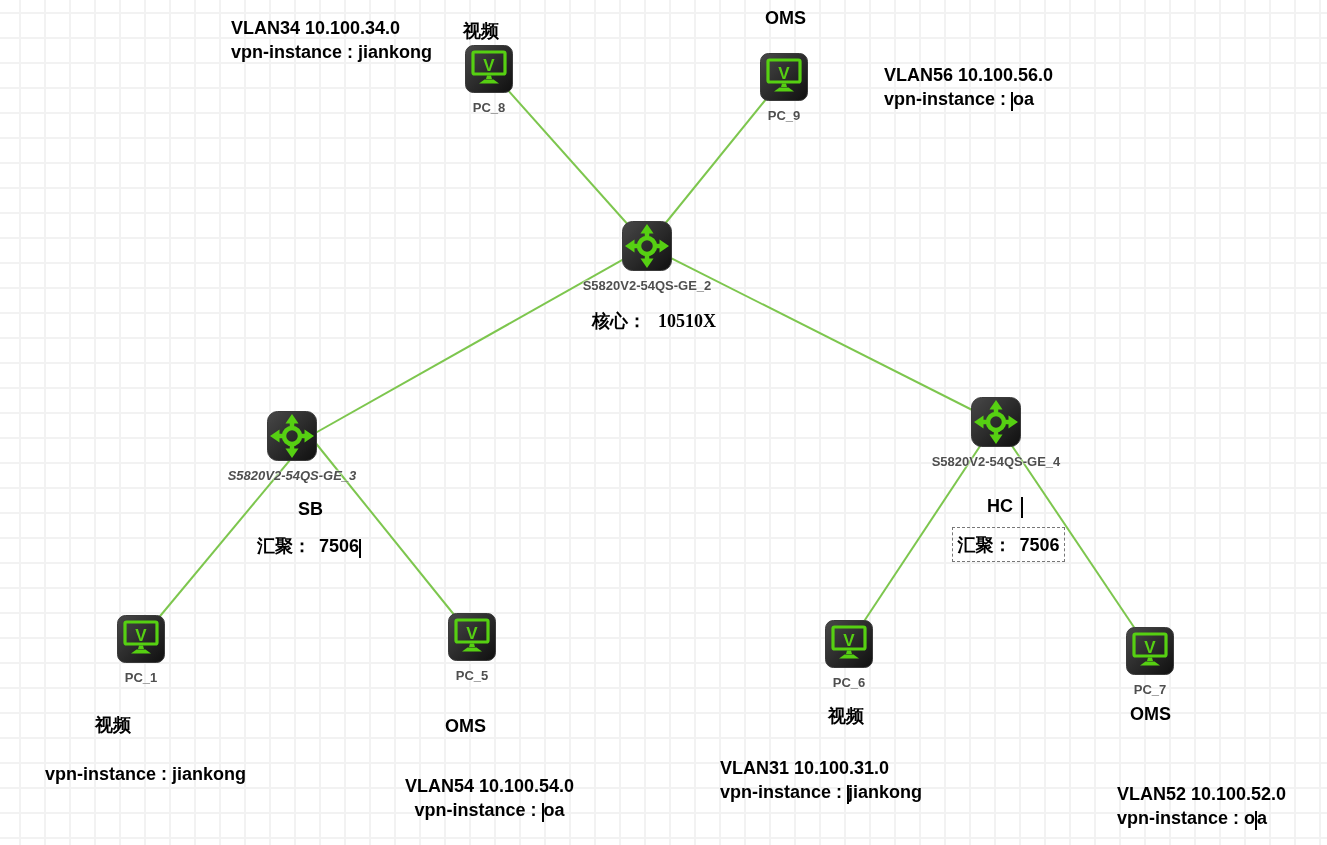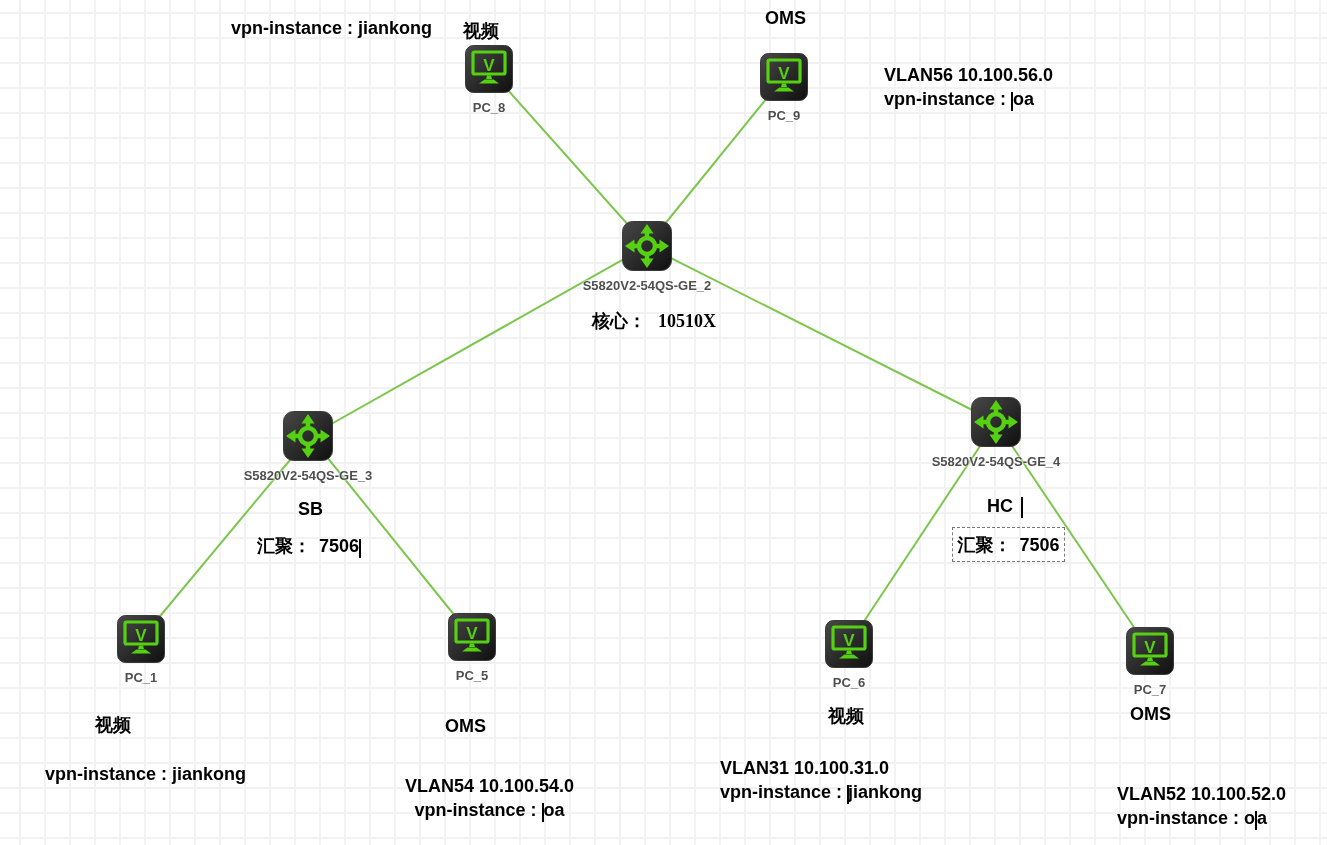--- a/index.html
+++ b/index.html
@@ -94,21 +94,21 @@
       <line x1="25" y1="33" x2="25" y2="39" stroke="#56d012" stroke-width="4.5"></line>
       <polygon points="25,47 18.5,37.5 31.5,37.5" fill="#56d012"></polygon>
       <line x1="17" y1="25" x2="11" y2="25" stroke="#56d012" stroke-width="4.5"></line>
       <polygon points="3,25 12.5,18.5 12.5,31.5" fill="#56d012"></polygon>
       <line x1="33" y1="25" x2="39" y2="25" stroke="#56d012" stroke-width="4.5"></line>
       <polygon points="47,25 37.5,18.5 37.5,31.5" fill="#56d012"></polygon>
     </svg></span>
     <span class="dev-label">S5820V2-54QS-GE_2</span>
   </div>
 
-  <div class="node" style="left:283px;top:411px;width:50px;">
+  <div class="node" style="left:267px;top:411px;width:50px;font-style:italic;">
     <span><svg width="50" height="50" viewBox="0 0 50 50">
       <rect x="0.5" y="0.5" width="49" height="49" rx="10" fill="url(#gradNode)" stroke="#3a3a3a"></rect>
       <circle cx="25" cy="25" r="8" fill="none" stroke="#56d012" stroke-width="4.5"></circle>
       <line x1="25" y1="17" x2="25" y2="11" stroke="#56d012" stroke-width="4.5"></line>
       <polygon points="25,3 18.5,12.5 31.5,12.5" fill="#56d012"></polygon>
       <line x1="25" y1="33" x2="25" y2="39" stroke="#56d012" stroke-width="4.5"></line>
       <polygon points="25,47 18.5,37.5 31.5,37.5" fill="#56d012"></polygon>
       <line x1="17" y1="25" x2="11" y2="25" stroke="#56d012" stroke-width="4.5"></line>
       <polygon points="3,25 12.5,18.5 12.5,31.5" fill="#56d012"></polygon>
       <line x1="33" y1="25" x2="39" y2="25" stroke="#56d012" stroke-width="4.5"></line>
@@ -171,20 +171,21 @@
       <rect x="0.5" y="0.5" width="47" height="47" rx="8" fill="url(#gradNode)" stroke="#3a3a3a"></rect>
       <rect x="8" y="7" width="32" height="22" rx="1.5" fill="none" stroke="#56d012" stroke-width="3.2"></rect>
       <text x="24" y="26" text-anchor="middle" font-size="17" font-weight="bold" fill="#56d012" font-family="Liberation Sans, sans-serif">V</text>
       <polygon points="22,30.5 26,30.5 27,34 21,34" fill="#56d012"></polygon>
       <polygon points="14,38.5 34,38.5 28.5,34.5 19.5,34.5" fill="#56d012"></polygon>
     </svg></span>
     <span class="dev-label">PC_7</span>
   </div>
 
   <div class="ann" style="left:231px;top:16px;">
+    <div>VLAN34 10.100.34.0</div>
     <div>vpn-instance : jiankong</div>
   </div>
 
   <div class="ann" style="left:463px;top:19px;">视频</div>
 
   <div class="ann" style="left:765px;top:6px;">OMS</div>
 
   <div class="ann" style="left:884px;top:63px;">
     <div>VLAN56 10.100.56.0</div>
     <div><span>vpn-instance : </span><span class="caret"></span><span>oa</span></div>

